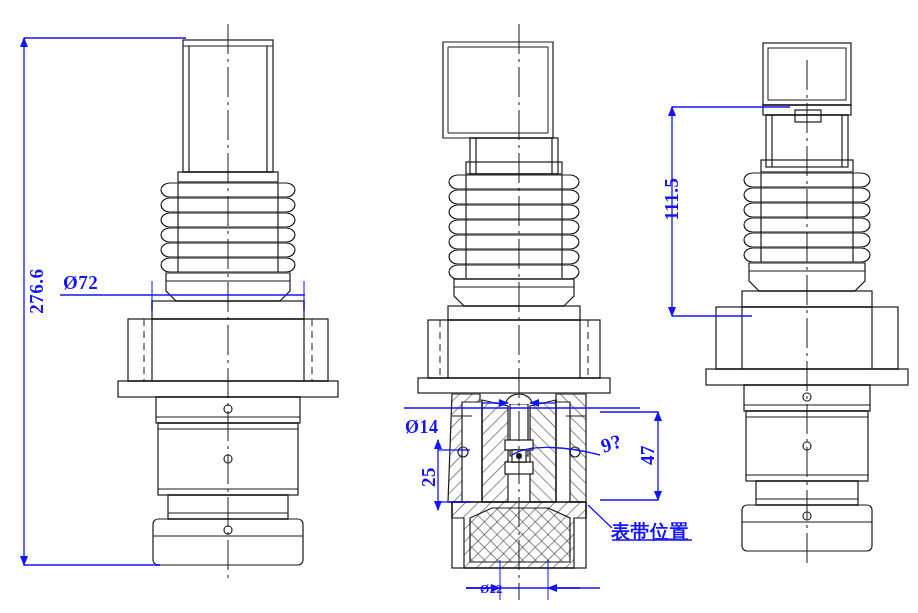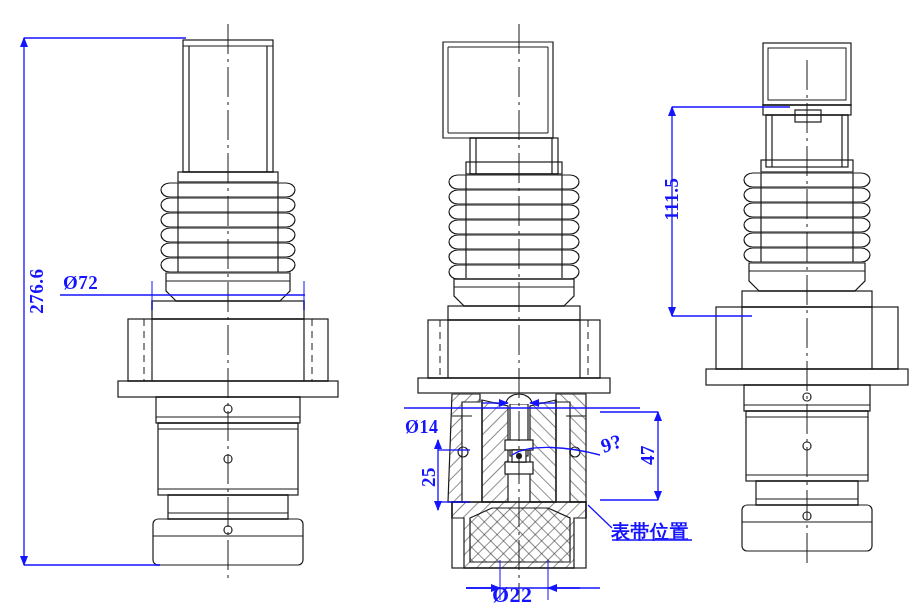--- a/index.html
+++ b/index.html
@@ -273,20 +273,20 @@
   <div class="dimtext" style="left:63px;top:272px;font-size:19px;">Ø72</div>
 
   <div class="dimtext" style="left:650px;top:188px;font-size:19px;transform:rotate(-90deg);">111.5</div>
 
   <div class="dimtext" style="left:405px;top:391px;font-size:18px;margin-top:26px;">Ø14</div>
 
   <div class="dimtext" style="left:419px;top:466px;font-size:19px;transform:rotate(-90deg);">25</div>
 
   <div class="dimtext" style="left:638px;top:444px;font-size:19px;transform:rotate(-90deg);">47</div>
 
-  <div class="dimtext" style="left:492px;top:582px;font-size:22px;">Ø22</div>
+  <div class="dimtext" style="left:480px;top:582px;font-size:12px;">Ø22</div>
 
   <div class="dimtext" style="left:601px;top:432px;font-size:20px;transform:rotate(-18deg);">9?</div>
 
   <div class="dimtext" style="left:611px;top:519px;font-size:19px;
               font-family:'DejaVu Sans',sans-serif;text-align:right;">表带位置</div>
 
 </div>
 
 </body></html>

